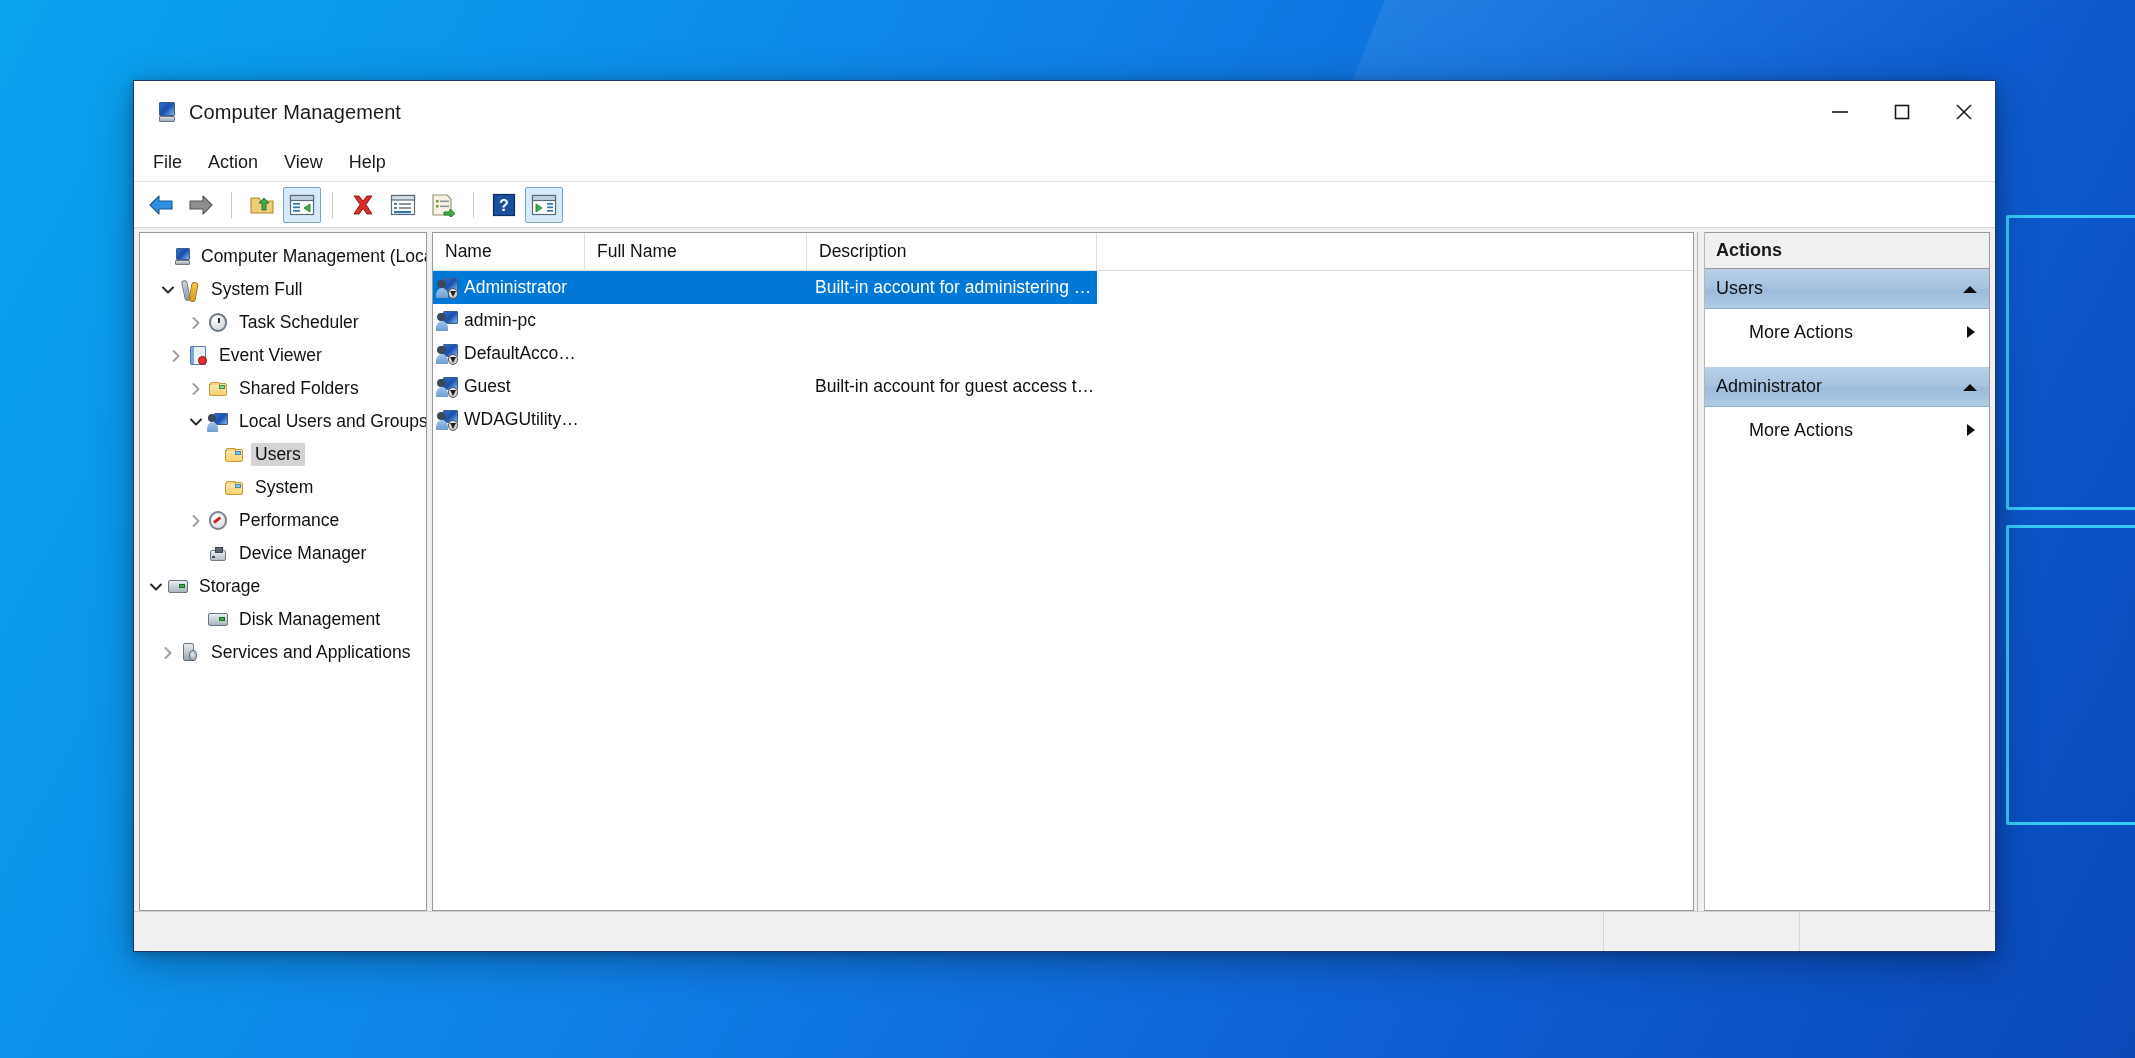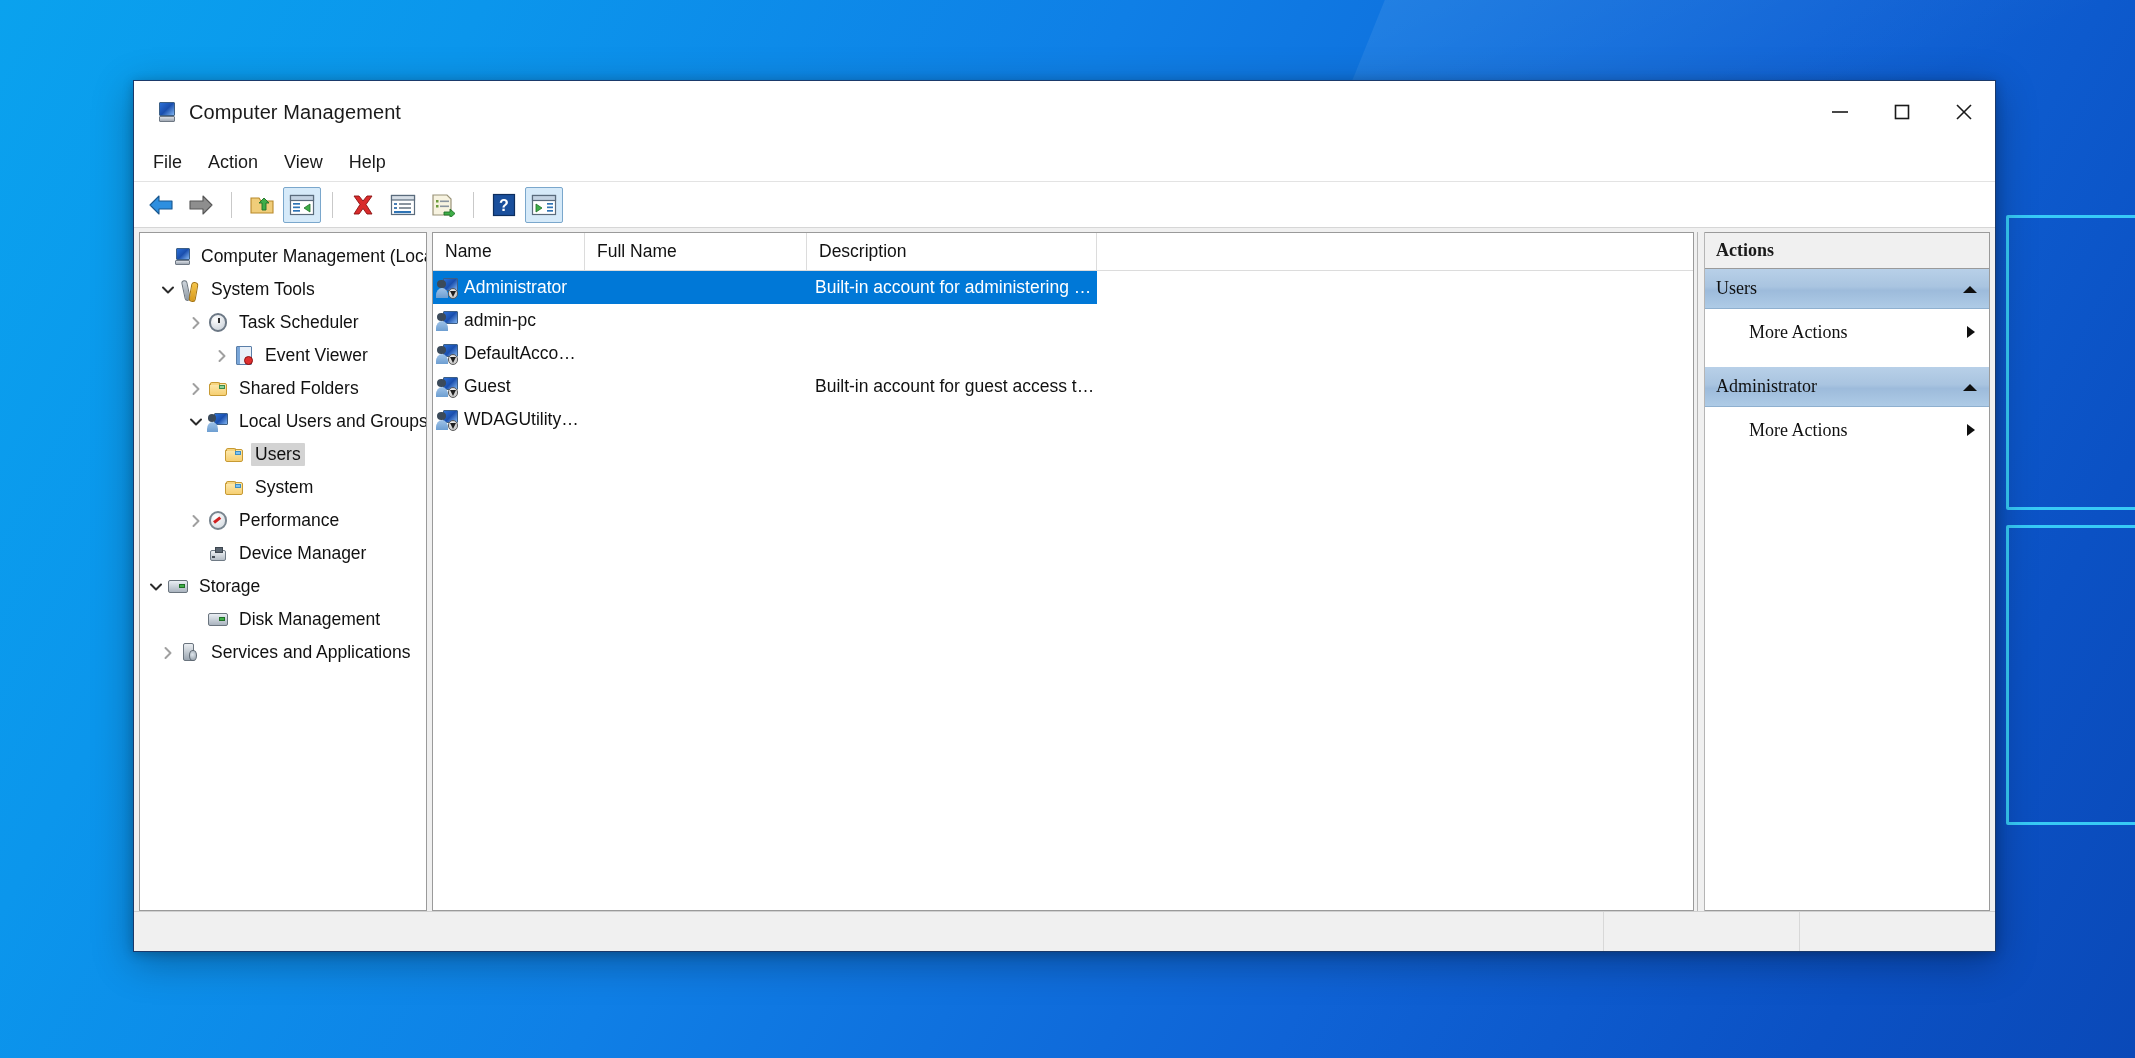--- a/index.html
+++ b/index.html
@@ -131,21 +131,21 @@
 
   
   .splitter-actions {
     width: 8px; flex: 0 0 auto; background: #f0f0f0; cursor: col-resize;
     border-left: 1px solid #b5b5b5; border-right: 1px solid #b5b5b5;
     margin-left: 3px;
   }
   #actions-pane {
     width: 285px; flex: 0 0 auto; background: #ffffff;
     border: 1px solid #9a9a9a; border-left: none; display: flex; flex-direction: column;
-    margin-right: 5px; overflow: hidden; font-family: Liberation Serif, serif;
+    margin-right: 5px; overflow: hidden;
   }
   #actions-title {
     height: 36px; display: flex; align-items: center; padding-left: 11px;
     background: #f0f0f0; border-bottom: 1px solid #9a9a9a;
     font-size: 18px; font-weight: bold; color: #1a1a1a;
   }
   .act-section {
     height: 40px; display: flex; align-items: center; padding: 0 10px 0 11px;
     background: linear-gradient(to bottom, #b8d0e8 0%, #a9c4e0 45%, #9dbbdb 55%, #aecbe6 100%);
     border-bottom: 1px solid #8fb0cf;
@@ -421,36 +421,36 @@
         <span class="tr-label">Computer Management (Local)</span>
       </div>
 
       <div class="tree-row" style="padding-left:16px">
         <span class="twisty">
           <svg class="glyph" width="14" height="14" viewBox="0 0 14 14">
               <path d="M2 4.5 L7 9.5 L12 4.5" fill="none" stroke="#2b2b2b" stroke-width="2" stroke-linecap="round" stroke-linejoin="round"></path>
             </svg>
         </span>
         <span class="tr-icon tools-ico"></span>
-        <span class="tr-label">System Tools</span>
+        <span class="tr-label">System Full</span>
       </div>
 
       <div class="tree-row" style="padding-left:44px">
         <span class="twisty">
           <svg class="glyph" width="14" height="14" viewBox="0 0 14 14">
               <path d="M4.5 2 L9.5 7 L4.5 12" fill="none" stroke="#a0a0a0" stroke-width="2" stroke-linecap="round" stroke-linejoin="round"></path>
             </svg>
         </span>
         <span class="tr-icon">
             <span class="clock-ico"></span>
           </span>
         <span class="tr-label">Task Scheduler</span>
       </div>
 
-      <div class="tree-row" style="padding-left:70px">
+      <div class="tree-row" style="padding-left:24px">
         <span class="twisty">
           <svg class="glyph" width="14" height="14" viewBox="0 0 14 14">
               <path d="M4.5 2 L9.5 7 L4.5 12" fill="none" stroke="#a0a0a0" stroke-width="2" stroke-linecap="round" stroke-linejoin="round"></path>
             </svg>
         </span>
         <span class="tr-icon">
             <span class="book-ico"></span>
             <span class="warn-dot"></span>
           </span>
         <span class="tr-label">Event Viewer</span>

